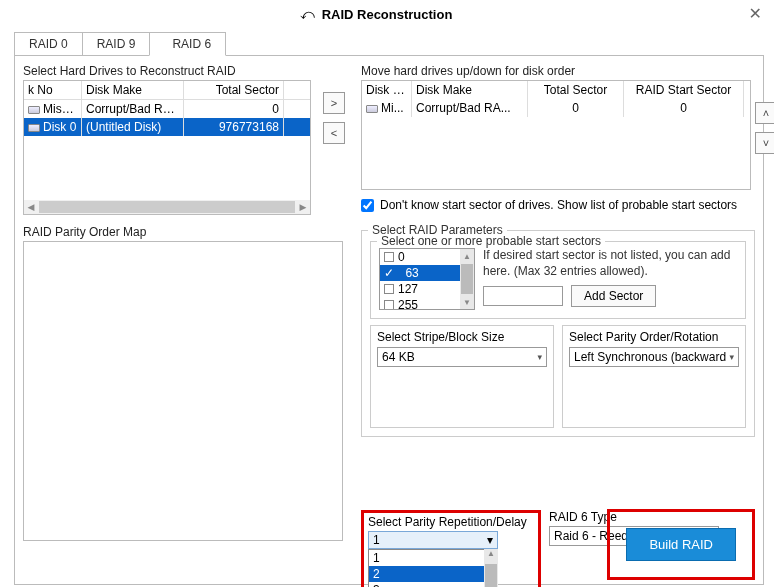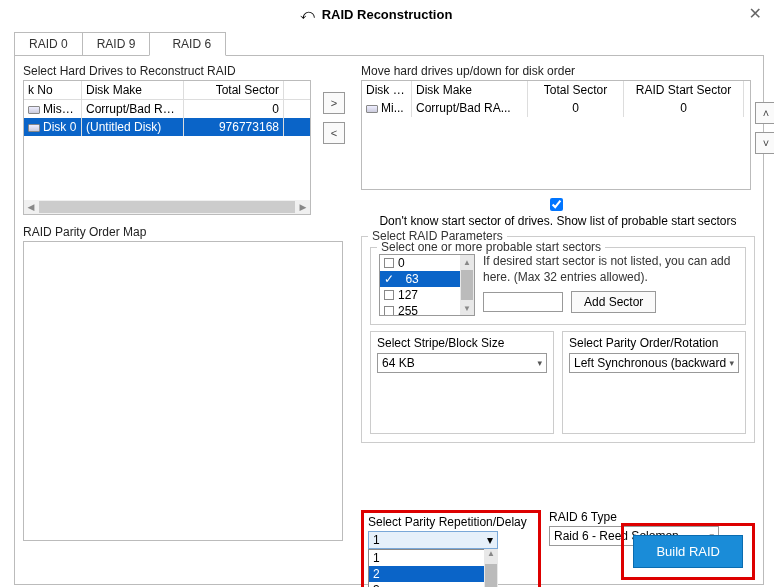--- a/index.html
+++ b/index.html
@@ -36,21 +36,21 @@
 .movebtns { position: absolute; left: 300px; top: 28px; }
 .sqbtn { width: 22px; height: 22px; border: 1px solid #999; background: #fafafa; display: flex; align-items: center; justify-content: center; margin-bottom: 8px; font-size: 11px; cursor: pointer; color:#444; }
 
 .order-table { border: 1px solid #bbb; width: 390px; height: 110px; background: #fff; }
 .order-table .hdr, .order-table .row { display: flex; }
 .order-table .hdr > div, .order-table .row > div { padding: 2px 4px; border-right: 1px solid #ddd; overflow:hidden; text-overflow:ellipsis; white-space:nowrap; }
 .oc1{width:50px} .oc2{width:116px} .oc3{width:96px;text-align:center} .oc4{width:120px;text-align:center}
 
 .updown { position: absolute; left: 394px; top: 22px; }
 
-.checkbox-row { margin-top: 8px; display:flex; align-items:center; gap:3px;flex-direction:column;}
+.checkbox-row { margin-top: 8px; display:flex; align-items:center; gap:3px;}
 .checkbox-row input { margin-right:3px; }
 
 .parity-map { border: 1px solid #bbb; width: 320px; height: 300px; background: #fff; margin-top:2px; }
 
 .fieldset { border: 1px solid #ccc; padding: 6px 8px 8px 8px; margin-top: 4px; position: relative; }
 .fieldset .legend { position: absolute; top: -8px; left: 6px; background: #fff; padding: 0 4px; font-size: 12px; color:#333; }
 
 .start-sectors { display:flex; gap:8px; }
 .sector-list { border:1px solid #999; width:96px; height:62px; overflow:hidden; position:relative; }
 .sector-list .item { display:flex; align-items:center; padding:1px 4px; gap:4px; }
@@ -76,21 +76,21 @@
 .parity-rep .lbl{font-size:12px;}
 .repsel { border:1px solid #7aa8d8; background:#e6f0fa; height:18px; width:130px; display:flex; align-items:center; justify-content:space-between; padding:0 4px; margin-top:2px;}
 .rep-list{ border:1px solid #888; width:130px; background:#fff; margin-top:0px;}
 .rep-list .opt{ padding:1px 4px; }
 .rep-list .opt.sel{ background:#0a64c8; color:#fff;}
 .rep-list-wrap{position:relative;}
 
 .raid6type { flex:1; }
 .raid6type .lbl{font-size:12px; margin-bottom:2px;}
 
-.build-wrap{ position:absolute; right:8px; bottom:4px; border:3px solid #d00; padding:9px;}
+.build-wrap{ position:absolute; right:8px; bottom:4px; border:3px solid #d00; padding:16px;}
 .build-btn { background:#1a8cd8; color:#fff; border:1px solid #0a6cb0; padding:8px 22px; font-size:13px; cursor:pointer;}
 
 </style>
 </head>
 <body>
 
 <div class="titlebar">
   <span class="back">⤺</span>
   <span class="title">RAID Reconstruction</span>
   <span class="close">✕</span>
@@ -160,21 +160,21 @@
         <div class="sqbtn">˄</div>
         <div class="sqbtn">˅</div>
       </div>
     </div>
 
     <div class="checkbox-row">
       <input type="checkbox" checked="" style="">
       <span>Don't know start sector of drives. Show list of probable start sectors</span>
     </div>
 
-    <div class="fieldset" style="margin-top:8px;">
+    <div class="fieldset" style="margin-top:18px;">
       <span class="legend">Select RAID Parameters</span>
 
       <div class="fieldset" style="margin-top:4px;">
         <span class="legend">Select one or more probable start sectors</span>
         <div class="start-sectors">
           <div class="sector-list">
             <div class="item">
                 <span class="chk"></span>
                 <span>0</span>
               </div>

